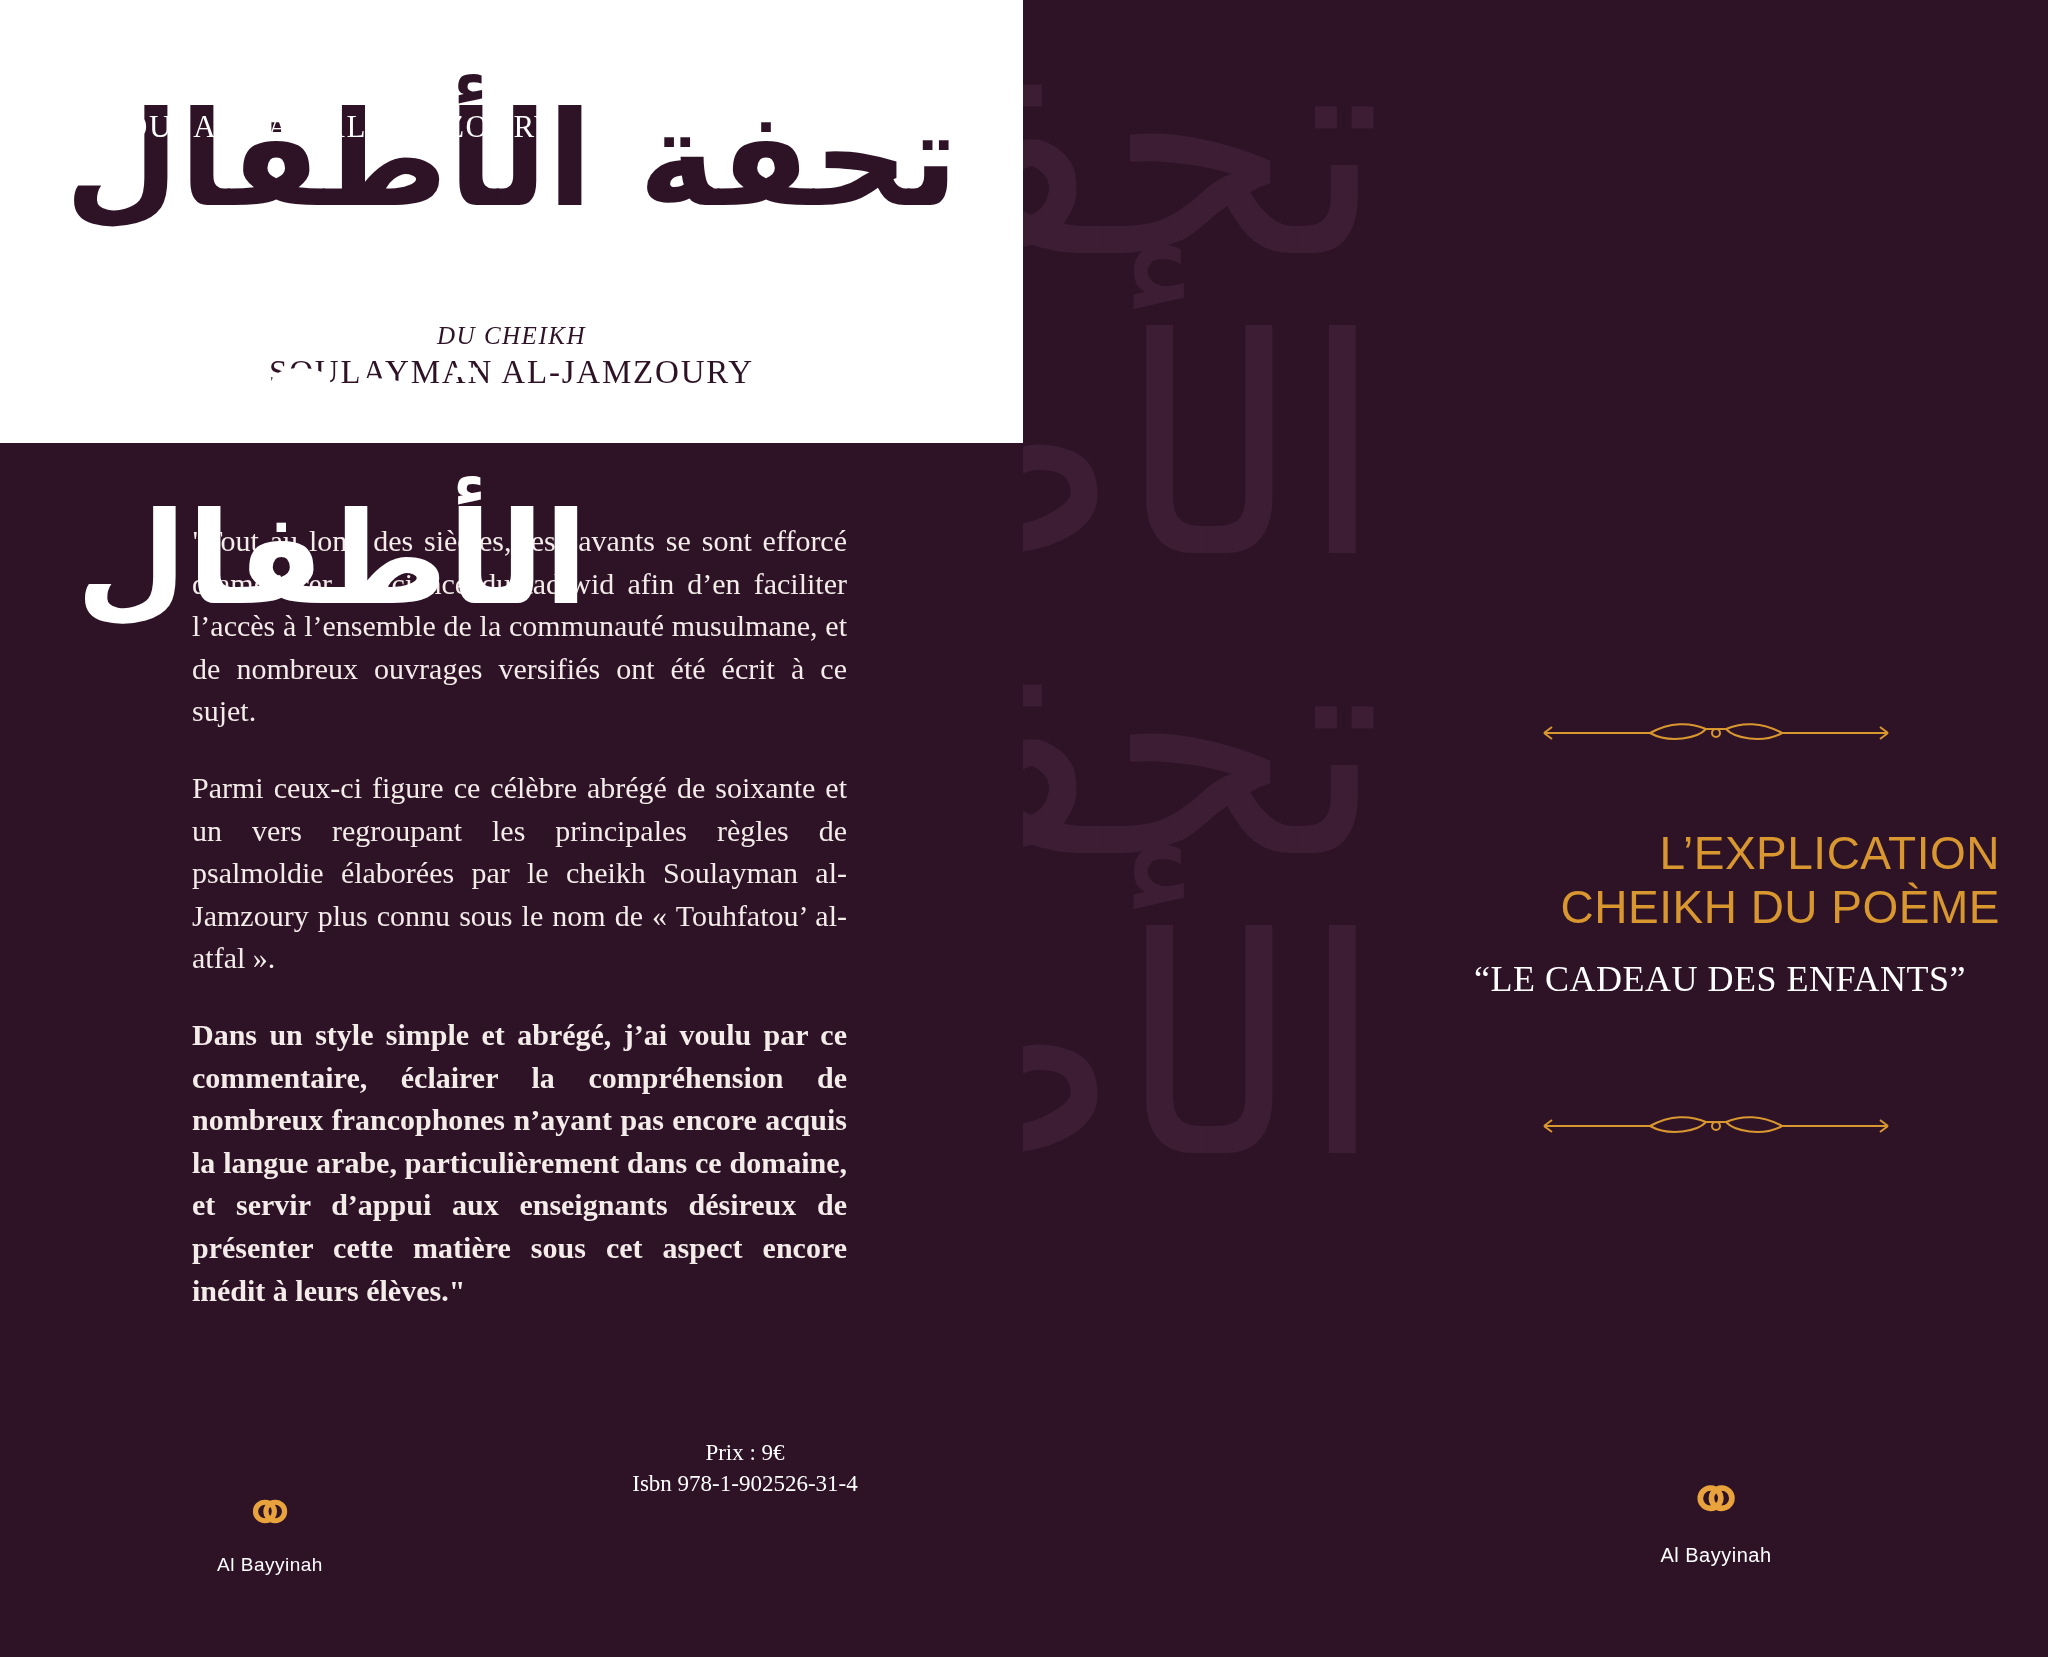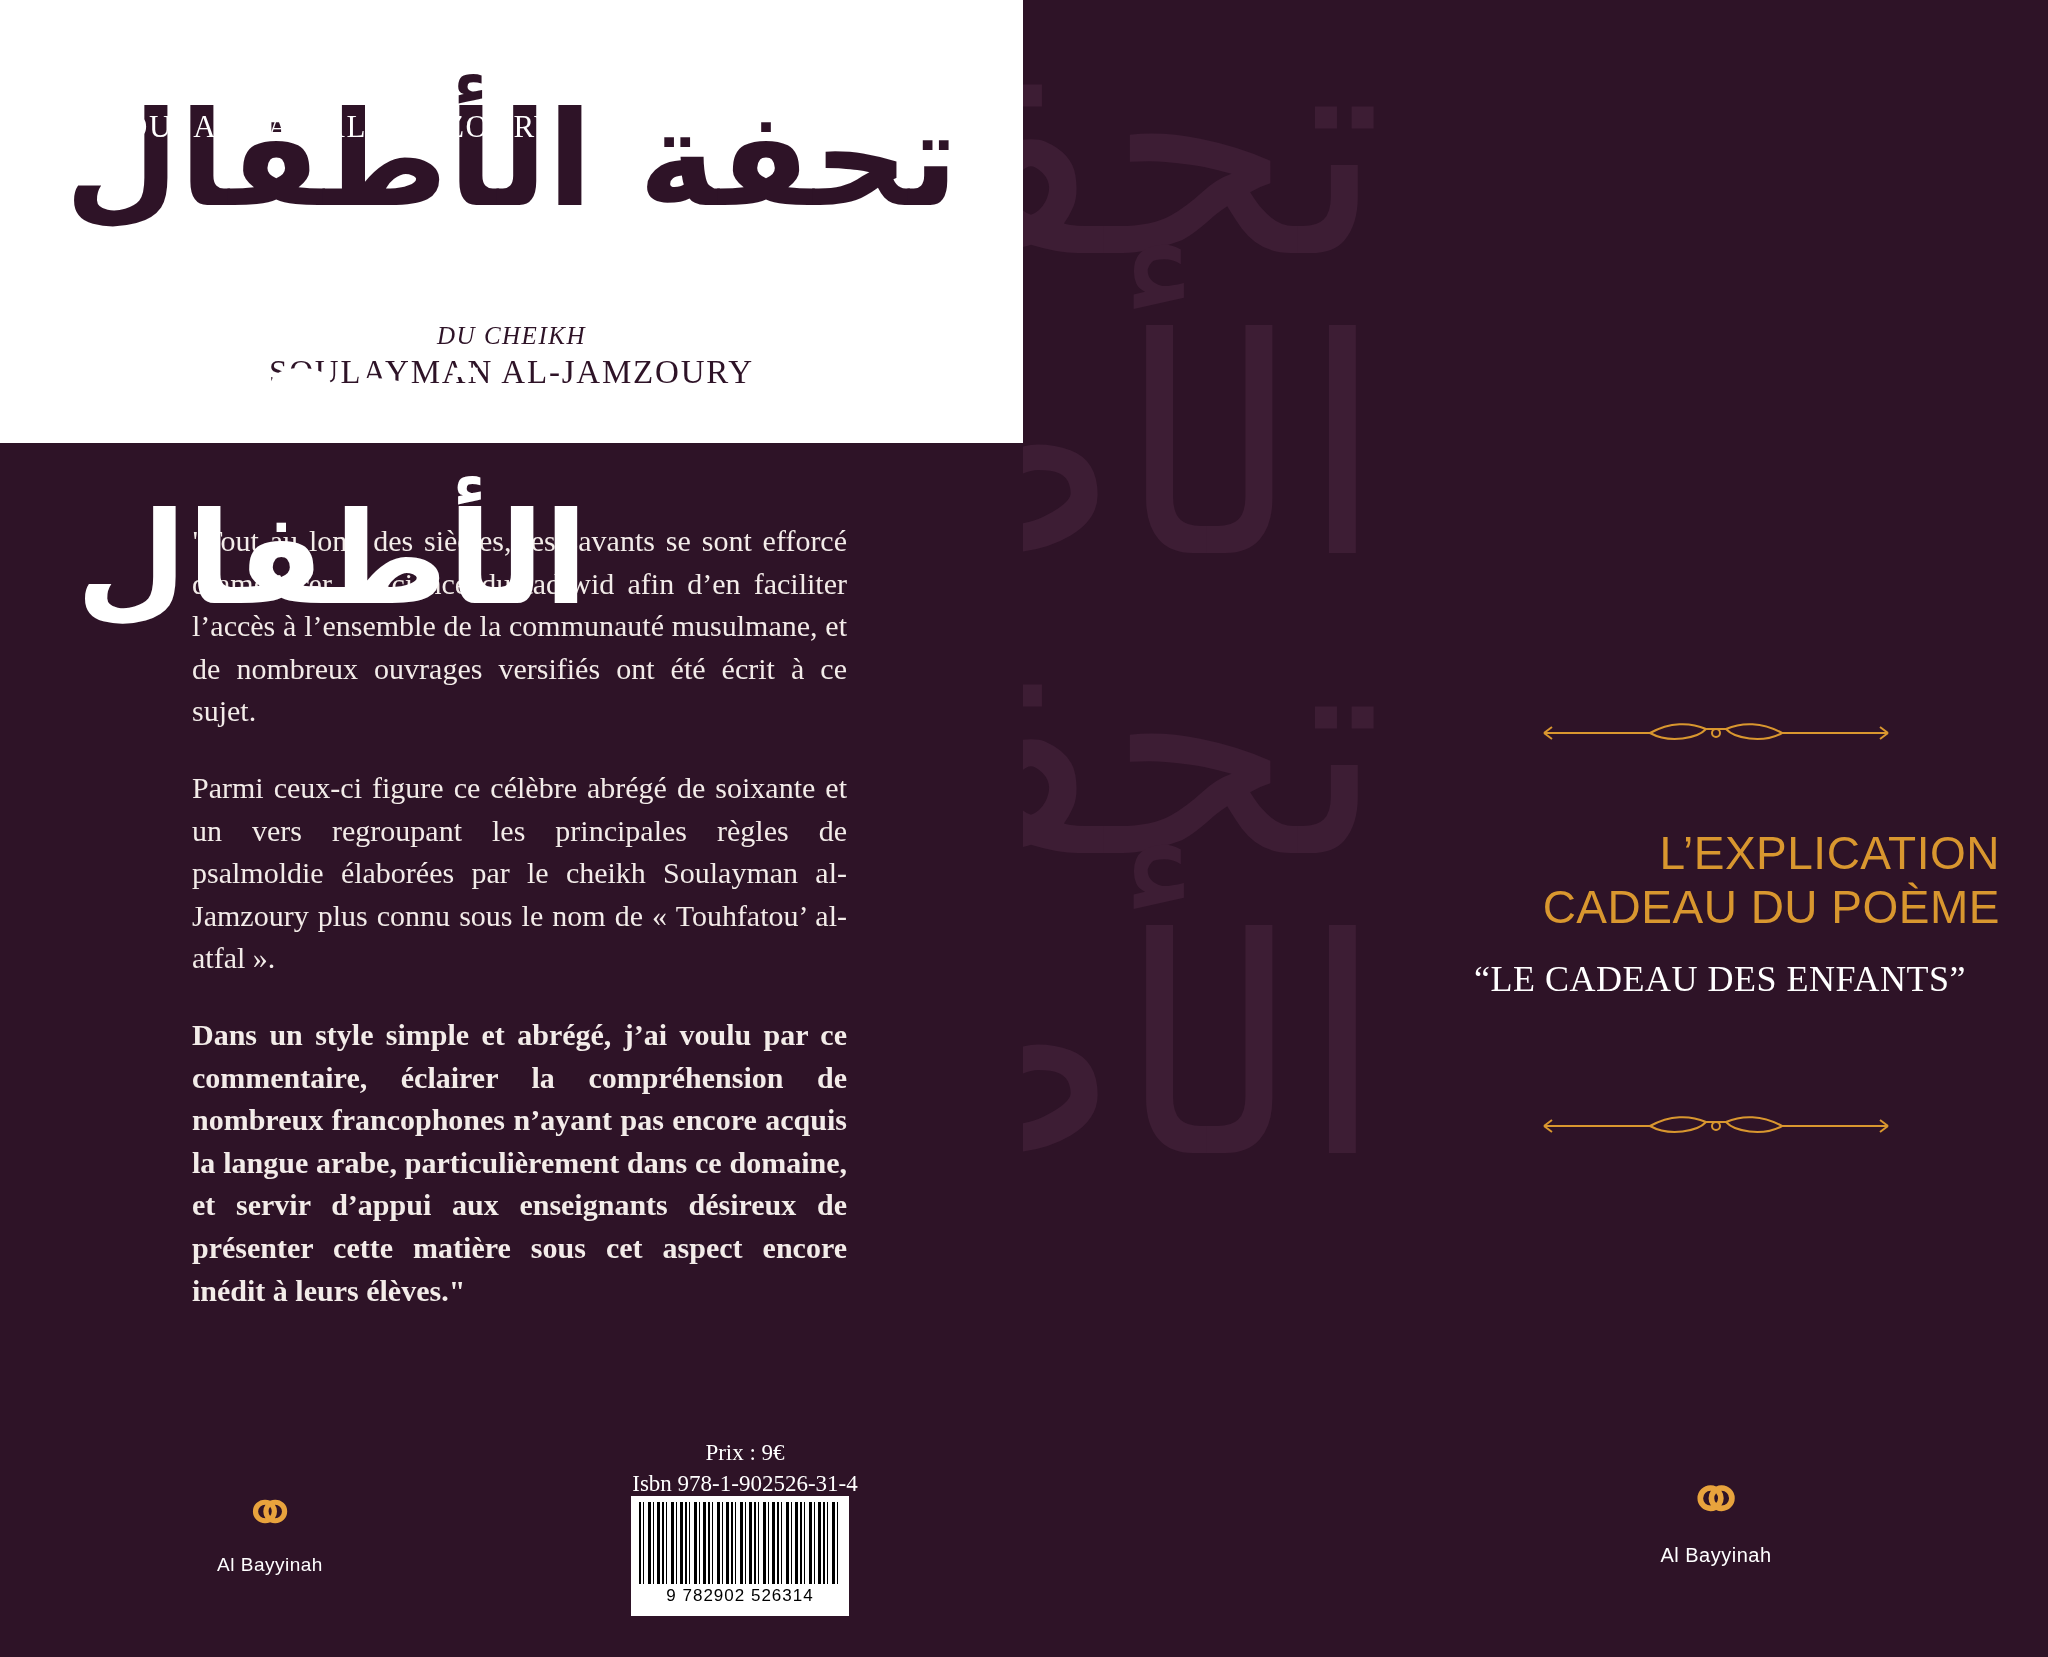--- a/index.html
+++ b/index.html
@@ -291,24 +291,20 @@
       <p>"Tout au long des siècles, les savants se sont efforcé d’améliorer la science du tadjwid afin d’en faciliter l’accès à l’ensemble de la communauté musulmane, et de nombreux ouvrages versifiés ont été écrit à ce sujet.</p>
       <p>Parmi ceux-ci figure ce célèbre abrégé de soixante et un vers regroupant les principales règles de psalmoldie élaborées par le cheikh Soulayman al-Jamzoury plus connu sous le nom de « Touhfatou’ al-atfal ».</p>
       <p>Dans un style simple et abrégé, j’ai voulu par ce commentaire, éclairer la compréhension de nombreux francophones n’ayant pas encore acquis la langue arabe, particulièrement dans ce domaine, et servir d’appui aux enseignants désireux de présenter cette matière sous cet aspect encore inédit à leurs élèves."</p>
     </div>
 
     <div class="price-isbn">
       <div>Prix : 9€</div>
       <div>Isbn 978-1-902526-31-4</div>
     </div>
 
-    <div class="barcode-box">
-      <div class="barcode-lines"></div>
-      <div class="barcode-digits">9  782902  526314</div>
-    </div>
 
     <div class="logo-back">
       <div class="logo-flame">⚭</div>
       <div class="logo-name">Al Bayyinah</div>
     </div>
   </div>
 
   <div class="spine">
     <div class="spine-pattern">
       <span>تحفة</span>
@@ -335,21 +331,21 @@
       <path d="M242 13 C222 2, 202 2, 186 9 C194 18, 222 24, 242 13 Z" fill="none" stroke="currentColor" stroke-width="2"></path>
       <path d="M166 9 L186 9" stroke="currentColor" stroke-width="2"></path>
       <circle cx="176" cy="13" r="4" fill="none" stroke="currentColor" stroke-width="2"></circle>
       <path d="M4 13 l8 -6 M4 13 l8 6" stroke="currentColor" stroke-width="2" fill="none"></path>
       <path d="M348 13 l-8 -6 M348 13 l-8 6" stroke="currentColor" stroke-width="2" fill="none"></path>
     </svg>
   </div>
 
   <div class="subtitle">
     <div>L’EXPLICATION</div>
-    <div>CADEAU DU POÈME</div>
+    <div>CHEIKH DU POÈME</div>
   </div>
 
   <div class="subtitle-fr">“LE CADEAU DES ENFANTS”</div>
 
   <div class="ornament" style="top:1113px">
     <svg viewBox="0 0 352 26" preserveAspectRatio="none" aria-hidden="true">
       <path d="M4 13 L110 13" stroke="currentColor" stroke-width="2" fill="none"></path>
       <path d="M242 13 L348 13" stroke="currentColor" stroke-width="2" fill="none"></path>
       <path d="M110 13 C130 2, 150 2, 166 9 C158 18, 130 24, 110 13 Z" fill="none" stroke="currentColor" stroke-width="2"></path>
       <path d="M242 13 C222 2, 202 2, 186 9 C194 18, 222 24, 242 13 Z" fill="none" stroke="currentColor" stroke-width="2"></path>

